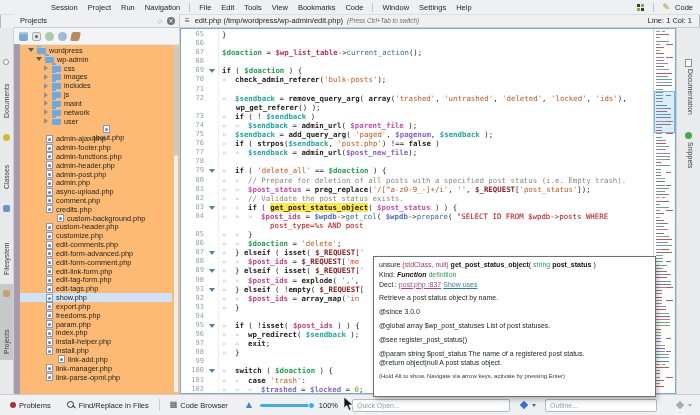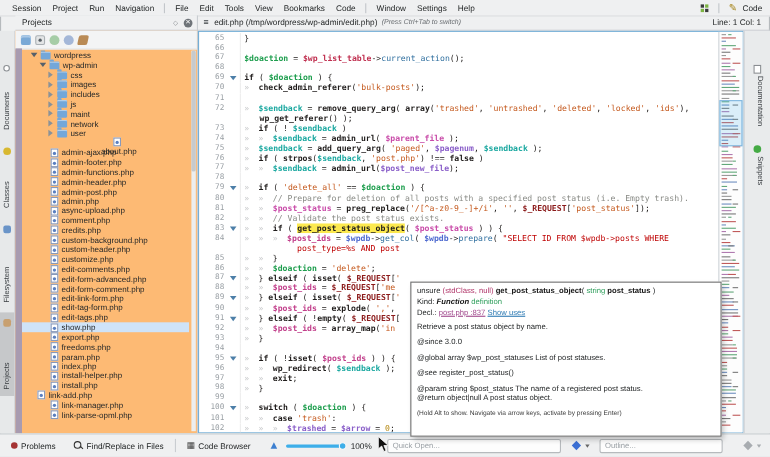--- a/index.html
+++ b/index.html
@@ -1,20 +1,20 @@
 <!DOCTYPE html>
 <html><head>
 <meta charset="utf-8">
 <style>
   html,body{margin:0;padding:0;}
   .app{position:relative;width:700px;height:415px;background:#eff0f1;font-family:"Liberation Sans",sans-serif;color:#232627;overflow:hidden;box-shadow:inset 0 0 0 1px #b6babd;}
 
   
   .menubar{position:absolute;left:0;top:0;width:700px;height:14px;display:flex;align-items:center;background:#eff0f1;border-bottom:1px solid #dcdee0;}
-  .menu-items{display:flex;align-items:center;padding-left:6px;}
+  .menu-items{display:flex;align-items:center;padding-left:6px;margin-left:40px;}
   .mitem{font-size:7.5px;padding:0 5px;cursor:default;}
   .msep{width:1px;height:9px;background:#c2c6ca;margin:0 4px;}
   .menubar-right{margin-left:auto;display:flex;align-items:center;gap:5px;padding-right:7px;}
   .grid-icon{display:grid;grid-template-columns:3px 3px;grid-gap:1px;}
   .grid-icon i{width:3px;height:3px;background:#3a3a3a;}
   .grid-icon i:nth-child(2),.grid-icon i:nth-child(3){background:#7cb342;}
   .pencil{font-size:9px;color:#a8871f;line-height:9px;}
   .code-btn-label{font-size:7.5px;}
 
   
@@ -280,21 +280,21 @@
           <div class="trow" style="padding-left: 24px;">
             <span class="arr-none"></span>
             <span class="ico-php"></span>
             <span class="tlabel">comment.php</span>
           </div>
           <div class="trow" style="padding-left: 24px;">
             <span class="arr-none"></span>
             <span class="ico-php"></span>
             <span class="tlabel">credits.php</span>
           </div>
-          <div class="trow" style="padding-left: 24px;">
+          <div class="trow" style="padding-left: 35px;">
             <span class="arr-none"></span>
             <span class="ico-php"></span>
             <span class="tlabel">custom-background.php</span>
           </div>
           <div class="trow" style="padding-left: 24px;">
             <span class="arr-none"></span>
             <span class="ico-php"></span>
             <span class="tlabel">custom-header.php</span>
           </div>
           <div class="trow" style="padding-left: 24px;">
@@ -360,21 +360,21 @@
           <div class="trow" style="padding-left: 24px;">
             <span class="arr-none"></span>
             <span class="ico-php"></span>
             <span class="tlabel">install-helper.php</span>
           </div>
           <div class="trow" style="padding-left: 24px;">
             <span class="arr-none"></span>
             <span class="ico-php"></span>
             <span class="tlabel">install.php</span>
           </div>
-          <div class="trow" style="padding-left: 12px;">
+          <div class="trow" style="padding-left: 36px;">
             <span class="arr-none"></span>
             <span class="ico-php"></span>
             <span class="tlabel">link-add.php</span>
           </div>
           <div class="trow" style="padding-left: 24px;">
             <span class="arr-none"></span>
             <span class="ico-php"></span>
             <span class="tlabel">link-manager.php</span>
           </div>
           <div class="trow" style="padding-left: 24px;">
@@ -423,21 +423,21 @@
             <div class="crow"><span class="cnum">92</span><span class="cfold"></span><span class="ctext"><span class="tk-tab">»</span><span class="tk-tab">»</span><span class="tk-v6">$post_ids</span><span class="tk-p"> = </span><span class="tk-fn">array_map</span><span class="tk-p">(</span><span class="tk-s1">'in</span></span></div>
             <div class="crow"><span class="cnum">93</span><span class="cfold"></span><span class="ctext"><span class="tk-tab">»</span><span class="tk-p">}</span></span></div>
             <div class="crow"><span class="cnum">94</span><span class="cfold"></span><span class="ctext"></span></div>
             <div class="crow"><span class="cnum">95</span><span class="cfold"><span class="fold-marker"></span></span><span class="ctext"><span class="tk-tab">»</span><span class="tk-k">if</span><span class="tk-p"> ( !</span><span class="tk-k">isset</span><span class="tk-p">( </span><span class="tk-v6">$post_ids</span><span class="tk-p"> ) ) {</span></span></div>
             <div class="crow"><span class="cnum">96</span><span class="cfold"></span><span class="ctext"><span class="tk-tab">»</span><span class="tk-tab">»</span><span class="tk-fn">wp_redirect</span><span class="tk-p">( </span><span class="tk-v3">$sendback</span><span class="tk-p"> );</span></span></div>
             <div class="crow"><span class="cnum">97</span><span class="cfold"></span><span class="ctext"><span class="tk-tab">»</span><span class="tk-tab">»</span><span class="tk-k">exit</span><span class="tk-p">;</span></span></div>
             <div class="crow"><span class="cnum">98</span><span class="cfold"></span><span class="ctext"><span class="tk-tab">»</span><span class="tk-p">}</span></span></div>
             <div class="crow"><span class="cnum">99</span><span class="cfold"></span><span class="ctext"></span></div>
             <div class="crow"><span class="cnum">100</span><span class="cfold"><span class="fold-marker"></span></span><span class="ctext"><span class="tk-tab">»</span><span class="tk-k">switch</span><span class="tk-p"> ( </span><span class="tk-v1">$doaction</span><span class="tk-p"> ) {</span></span></div>
             <div class="crow"><span class="cnum">101</span><span class="cfold"></span><span class="ctext"><span class="tk-tab">»</span><span class="tk-tab">»</span><span class="tk-k">case</span><span class="tk-p"> </span><span class="tk-s1">'trash'</span><span class="tk-p">:</span></span></div>
-            <div class="crow"><span class="cnum">102</span><span class="cfold"></span><span class="ctext"><span class="tk-tab">»</span><span class="tk-tab">»</span><span class="tk-tab">»</span><span class="tk-v5">$trashed</span><span class="tk-p"> = </span><span class="tk-v5">$arrow</span><span class="tk-p"> = </span><span class="tk-num">0</span><span class="tk-p">;</span></span></div>
+            <div class="crow"><span class="cnum">102</span><span class="cfold"></span><span class="ctext"><span class="tk-tab">»</span><span class="tk-tab">»</span><span class="tk-tab">»</span><span class="tk-v5">$trashed</span><span class="tk-p"> = </span><span class="tk-v5">$locked</span><span class="tk-p"> = </span><span class="tk-num">0</span><span class="tk-p">;</span></span></div>
           </div>
       </div>
       <div class="minimap">
         <div>
             <div class="mmdash" style="top: 2px; left: 2px; width: 4px; background: rgb(154, 154, 154);"></div>
             <div class="mmdash" style="top: 2px; left: 8px; width: 3px; background: rgb(98, 168, 122);"></div>
             <div class="mmdash" style="top: 5.2px; left: 2px; width: 13px; background: rgb(192, 90, 90);"></div>
             <div class="mmdash" style="top: 8.4px; left: 2px; width: 4px; background: rgb(111, 143, 192);"></div>
             <div class="mmdash" style="top: 11.6px; left: 2px; width: 13px; background: rgb(98, 168, 122);"></div>
             <div class="mmdash" style="top: 14.8px; left: 2px; width: 4px; background: rgb(176, 122, 176);"></div>

